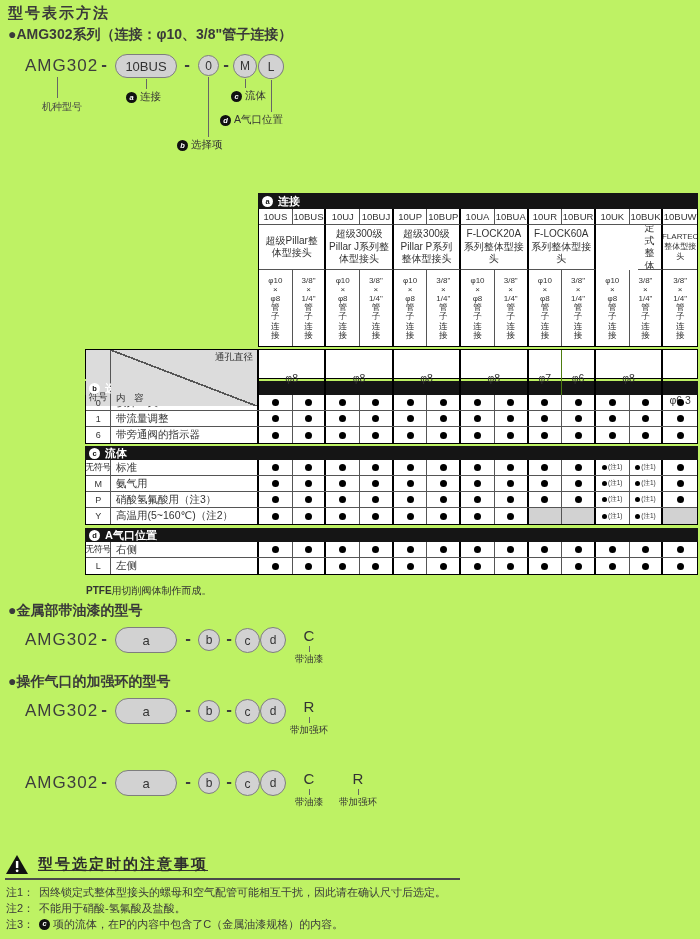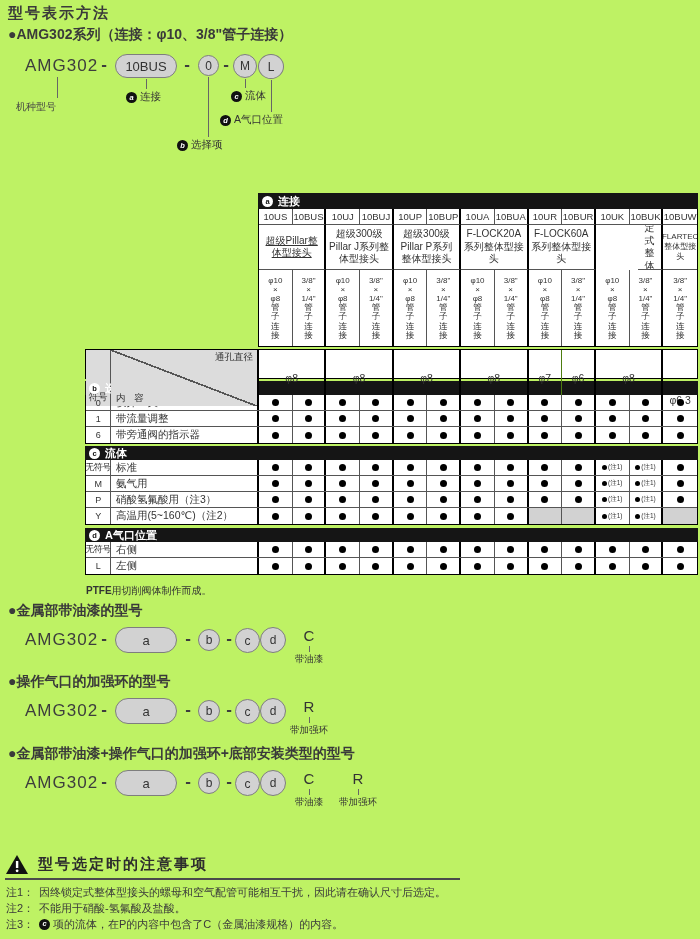--- a/index.html
+++ b/index.html
@@ -77,21 +77,21 @@
   .vdash { position:absolute; top:6px; font-size:17px; font-weight:bold; width:10px; text-align:center; color:#3d3d3d; }
   .vell { position:absolute; left:115px; top:4px; width:62px; height:26px; border-radius:13px; font-size:13px; }
   .vcir { position:absolute; border-radius:50%; font-size:12px; }
   .sfx { position:absolute; top:5px; width:36px; display:flex; flex-direction:column; align-items:center; }
   .sfx .lt { font-size:15px; color:#333; line-height:1.1; }
   .sfx .tick { width:1px; height:6px; background:#666; margin-top:1px; }
   .sfx .lb { font-size:9.5px; margin-top:1px; white-space:nowrap; color:#333; }
 
   
   .notes { position:absolute; left:0; top:855px; width:700px; }
-  .ntitle-row { position:absolute; left:6px; top:0; display:flex; align-items:flex-start; gap:10px; }
+  .ntitle-row { position:absolute; left:6px; top:0; display:flex; align-items:flex-start; gap:10px;text-decoration:underline; }
   .ntitle { font-size:15px; font-weight:bold; letter-spacing:2px; color:#2d2d2d; }
   .nhr { position:absolute; left:5px; top:23px; width:455px; border-top:2px solid #4a4a4a; }
   .nlist { position:absolute; left:6px; top:29px; width:560px; }
   .nitem { display:flex; align-items:center; gap:3px; font-size:11px; line-height:16px; color:#3a3a3a; white-space:nowrap; }
   .nlab { flex:none; width:30px; }
 </style>
 </head>
 <body>
 
 <div class="page">
@@ -108,21 +108,21 @@
     <span class="tdash" style="left:221px">-</span>
     <span class="tcir bubble" style="left:233px;top:4px;width:24px;height:24px">M</span>
     <span class="tcir bubble" style="left:258px;top:4px;width:26px;height:25px">L</span>
 
     <span class="ln" style="left:57px;top:27px;height:21px"></span>
     <span class="ln" style="left:146px;top:29px;height:10px"></span>
     <span class="ln" style="left:208px;top:27px;height:60px"></span>
     <span class="ln" style="left:245px;top:29px;height:9px"></span>
     <span class="ln" style="left:271px;top:30px;height:32px"></span>
 
-    <span class="plainlabel" style="left:16px;top:50px">机种型号</span>
+    <span class="plainlabel" style="left:42px;top:50px">机种型号</span>
     <span class="callout" style="left:126px;top:40px">
       <i class="mb">a</i>
       <span>连接</span>
     </span>
     <span class="callout" style="left:177px;top:88px">
       <i class="mb">b</i>
       <span>选择项</span>
     </span>
     <span class="callout" style="left:231px;top:39px">
       <i class="mb">c</i>
@@ -146,21 +146,21 @@
         <div class="p1cell code gb">10BUJ</div>
         <div class="p1cell code">10UP</div>
         <div class="p1cell code gb">10BUP</div>
         <div class="p1cell code">10UA</div>
         <div class="p1cell code gb">10BUA</div>
         <div class="p1cell code">10UR</div>
         <div class="p1cell code gb">10BUR</div>
         <div class="p1cell code">10UK</div>
         <div class="p1cell code gb">10BUK</div>
         <div class="p1cell code lastcol">10BUW</div>
-        <div class="p1cell grp gb" style="grid-column: span 2; text-decoration: underline;">超级Pillar整体型接头</div>
+        <div class="p1cell grp gb" style="grid-column: span 2;">超级Pillar整体型接头</div>
         <div class="p1cell grp gb" style="grid-column: span 2;">超级300级Pillar J系列整体型接头</div>
         <div class="p1cell grp gb" style="grid-column: span 2;">超级300级Pillar P系列整体型接头</div>
         <div class="p1cell grp gb" style="grid-column: span 2;">F-LOCK20A系列整体型接头</div>
         <div class="p1cell grp gb" style="grid-column: span 2;">F-LOCK60A系列整体型接头</div>
         <div class="p1cell grp gb" style="grid-column: span 2; margin-left: 42px;">终端锁定式整体型接头</div>
         <div class="p1cell grp narrow lastcol" style="grid-column: span 1;">FLARTEC整体型接头</div>
         <div class="p1cell conn">
           <div class="sz">φ10</div>
           <div class="sz">×</div>
           <div class="sz">φ8</div>
@@ -746,21 +746,20 @@
           <span class="vcir bubble" style="left: 235px; width: 25px; height: 25px; top: 5px;">c</span>
           <span class="vcir bubble" style="left: 260px; width: 26px; height: 26px; top: 4px;">d</span>
           <span class="sfx" style="left: 291px;">
             <span class="lt">R</span>
             <span class="tick"></span>
             <span class="lb">带加强环</span>
           </span>
         </div>
       </div>
       <div class="vblock" style="top: 745px;">
-        <div class="vheading">●金属部带油漆+操作气口的加强环+底部安装类型的型号</div>
         <div class="vdiag">
           <span class="vmodel">AMG302</span>
           <span class="vdash" style="left: 99px;">-</span>
           <span class="vdash" style="left: 183px;">-</span>
           <span class="vdash" style="left: 224px;">-</span>
           <span class="vell bubble">a</span>
           <span class="vcir bubble" style="left: 198px; width: 22px; height: 22px; top: 6px;">b</span>
           <span class="vcir bubble" style="left: 235px; width: 25px; height: 25px; top: 5px;">c</span>
           <span class="vcir bubble" style="left: 260px; width: 26px; height: 26px; top: 4px;">d</span>
           <span class="sfx" style="left: 291px;">

